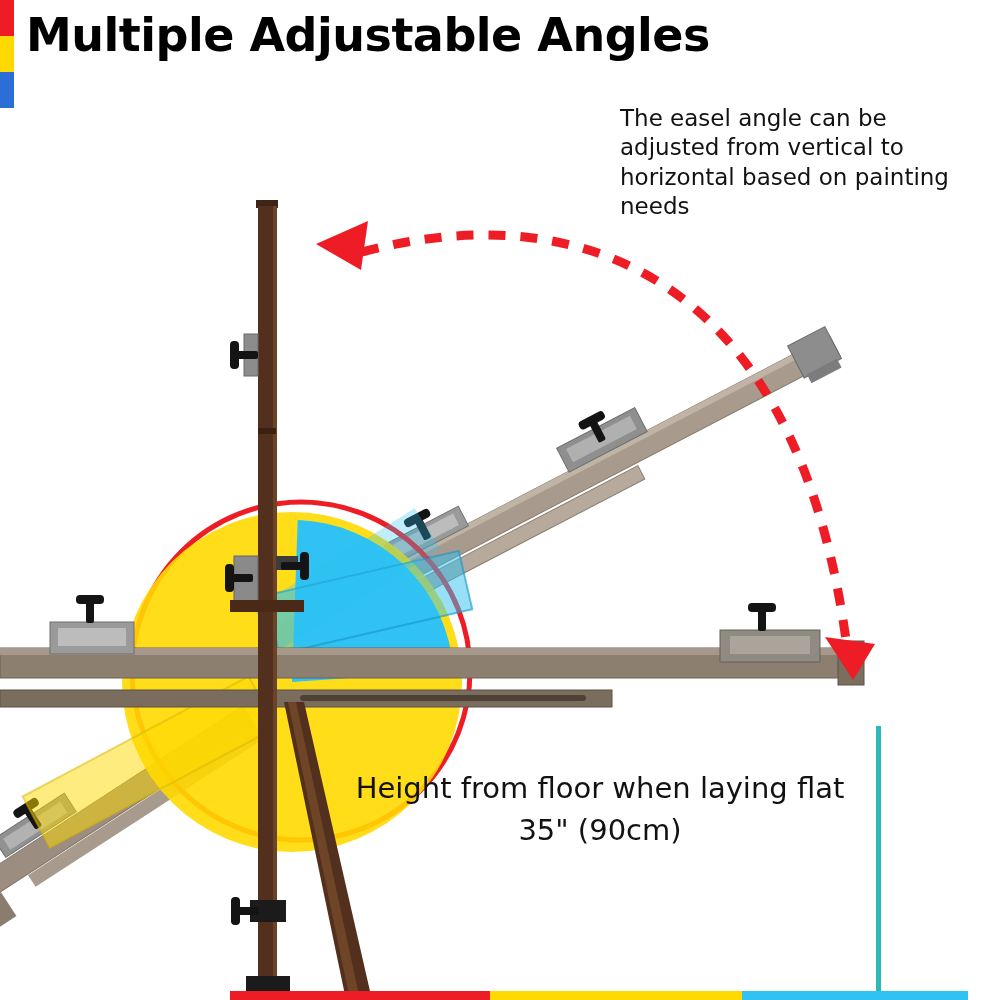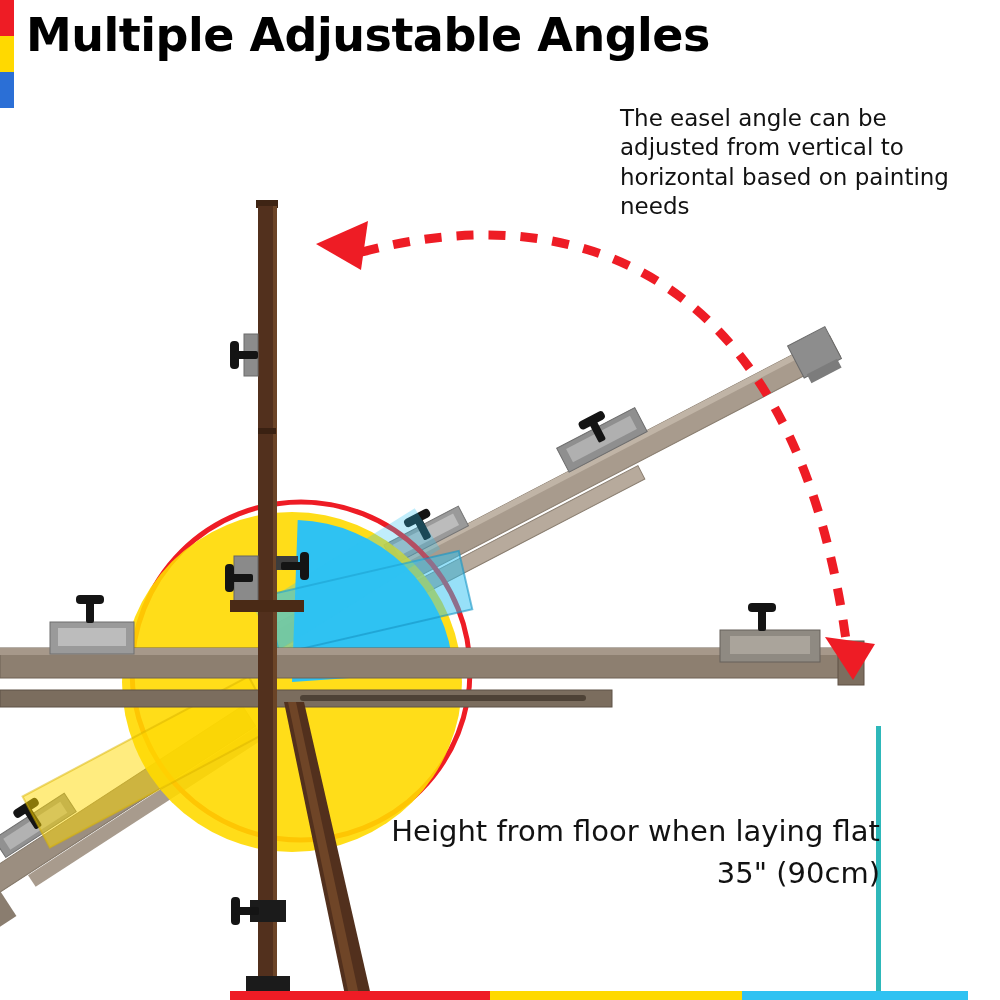--- a/index.html
+++ b/index.html
@@ -6,21 +6,21 @@
     --red:#ee1c25; --yellow:#ffd900; --cyan:#2fc2f2; --teal:#2eb8ba;
     --corner-blue:#2b6fd6; --text:#121212; --background:#ffffff;
     --wood-dark:#52301d; --wood-mid:#6b4427; --wood-tan:#8d7f70;
     --ghost-gray:#a89b8d; --metal-gray:#9a9a9a; --knob-black:#141414;
   }
   *{margin:0;padding:0;box-sizing:border-box}
   body{font-family:"DejaVu Sans","Liberation Sans",sans-serif;background:#fff}
   .canvas{position:relative;width:968px;height:1000px;background:var(--background);overflow:hidden}
   .title{position:absolute;left:26px;top:8px;font-size:46px;font-weight:800;color:#000;letter-spacing:-0.5px;z-index:5}
   .angle-note{position:absolute;left:620px;top:104px;width:372px;font-size:23px;line-height:1.28;color:var(--text);z-index:5}
-  .height-note{position:absolute;right:88px;top:810px;width:560px;text-align:right;font-size:29px;line-height:1.45;color:var(--text);z-index:5}
+  .height-note{position:absolute;right:88px;top:767px;width:560px;text-align:center;font-size:29px;line-height:1.45;color:var(--text);z-index:5}
   .corner-stack{position:absolute;left:0;top:0;display:flex;flex-direction:column;z-index:6}
   .corner-stack span{width:14px;height:36px;display:block}
   .bg-red{background:var(--red)} .bg-yellow{background:var(--yellow)} .bg-blue{background:var(--corner-blue)}
   .teal-line{position:absolute;left:876px;top:726px;width:5px;height:274px;background:var(--teal);z-index:2}
   .bottom-bar{position:absolute;left:0;bottom:0;height:9px;width:1000px;z-index:4}
   .bottom-bar span{position:absolute;top:0;height:9px;display:block}
   .bb-red{left:230px;width:260px;background:var(--red)}
   .bb-yellow{left:490px;width:252px;background:var(--yellow)}
   .bb-cyan{left:742px;width:258px;background:var(--cyan)}
   svg.diagram{position:absolute;left:0;top:0;z-index:1}

